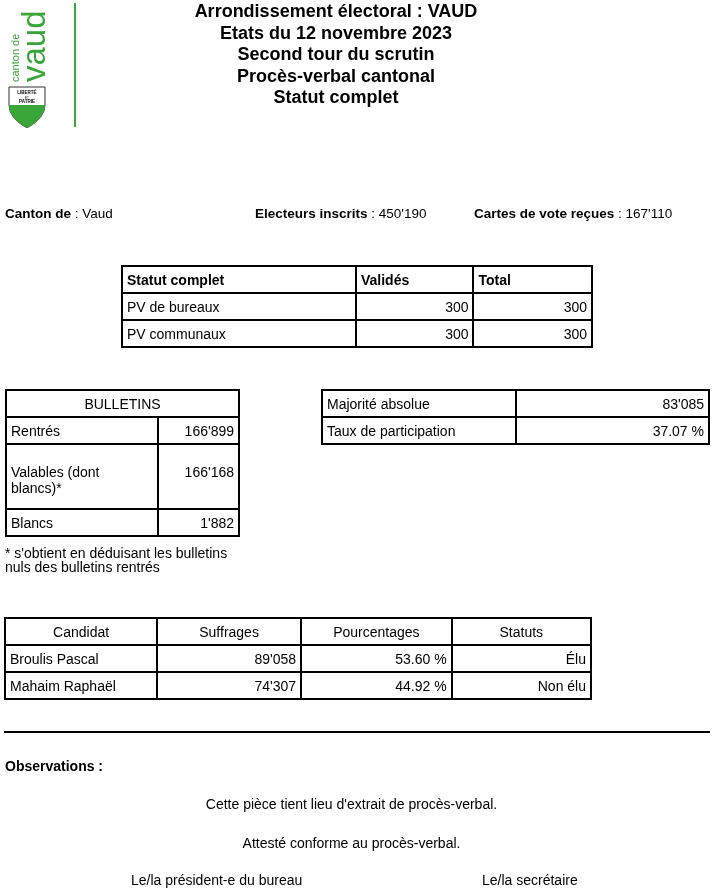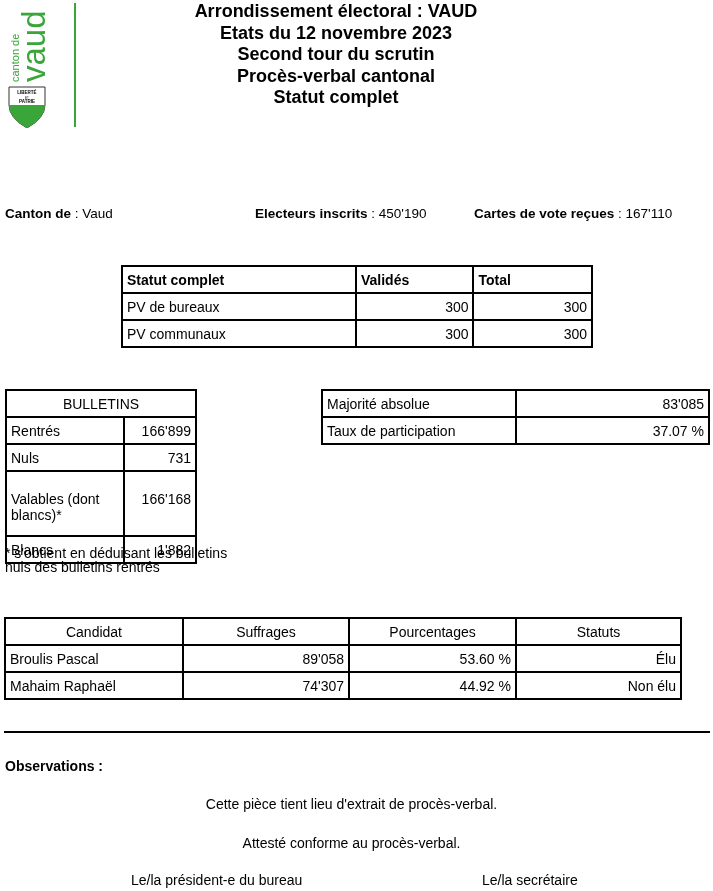--- a/index.html
+++ b/index.html
@@ -27,32 +27,32 @@
   table { border-collapse: collapse; position: absolute; font-size: 14px; }
   td, th { border: 2px solid #000; padding: 0 4px; font-weight: normal; }
 
   
   .t-statut { left: 121px; top: 265px; width: 472px; }
   .t-statut td { height: 25px; }
   .t-statut .hdr td { font-weight: bold; }
   .num { text-align: right; }
 
   
-  .t-bull { left: 5px; top: 389px; width: 192px; }
+  .t-bull { left: 5px; top: 389px; width: 235px; }
   .t-bull td { height: 25px; }
   .t-bull .cap { text-align: center; }
   .t-bull .tall td { height: 44px; vertical-align: top; padding-top: 19px; line-height: 16px; }
   .foot { left: 5px; top: 546px; width: 240px; font-size: 14px; line-height: 14px; }
 
   
   .t-maj { left: 321px; top: 389px; width: 389px; }
   .t-maj td { height: 25px; }
 
   
-  .t-cand { left: 4px; top: 617px; width: 678px; font-size: 14px; }
+  .t-cand { left: 4px; top: 617px; width: 588px; font-size: 14px; }
   .t-cand td { height: 25px; }
   .t-cand .hdr td { text-align: center; }
 
   .hr { left: 4px; top: 731px; width: 706px; height: 2px; background: #000; }
   .obs { left: 5px; top: 758px; font-weight: bold; font-size: 14px; }
   .center { left: 0; width: 703px; text-align: center; font-size: 14px; }
   .sign { font-size: 14px; top: 872px; }
 </style>
 </head>
 <body>
@@ -119,24 +119,20 @@
       <col style="width:80px">
     </colgroup>
   <tbody>
       <tr>
     <td class="cap" colspan="2">BULLETINS</td>
   </tr>
   <tr>
     <td>Rentrés</td>
     <td class="num">166'899</td>
   </tr>
-  <tr>
-    <td>Nuls</td>
-    <td class="num">731</td>
-  </tr>
   <tr class="tall">
     <td>Valables (dont blancs)*</td>
     <td class="num">166'168</td>
   </tr>
   <tr>
     <td>Blancs</td>
     <td class="num">1'882</td>
   </tr>
 </tbody>
   </table>

